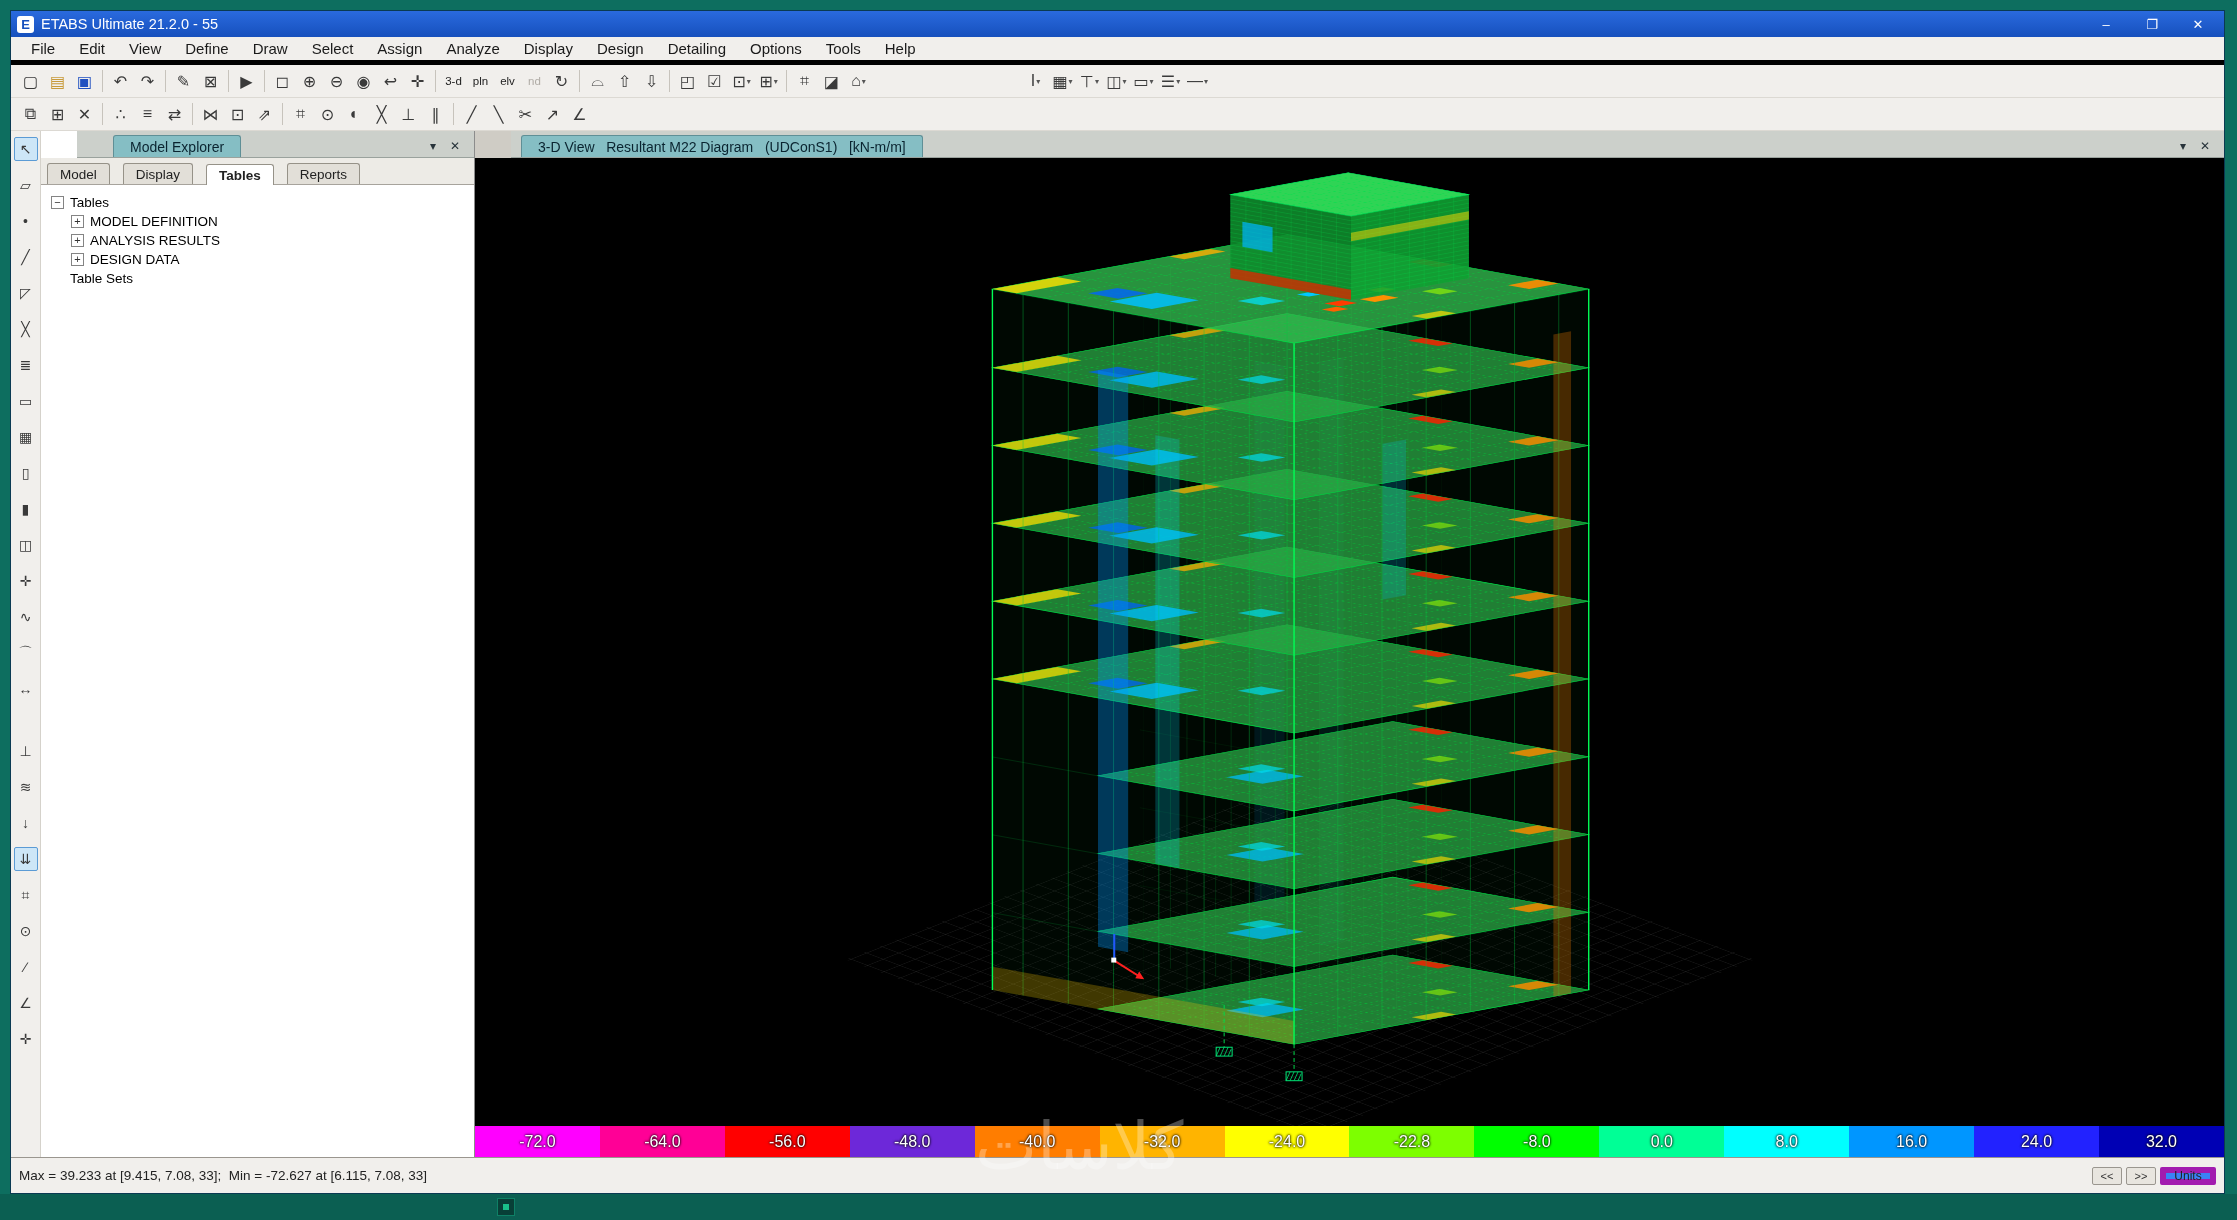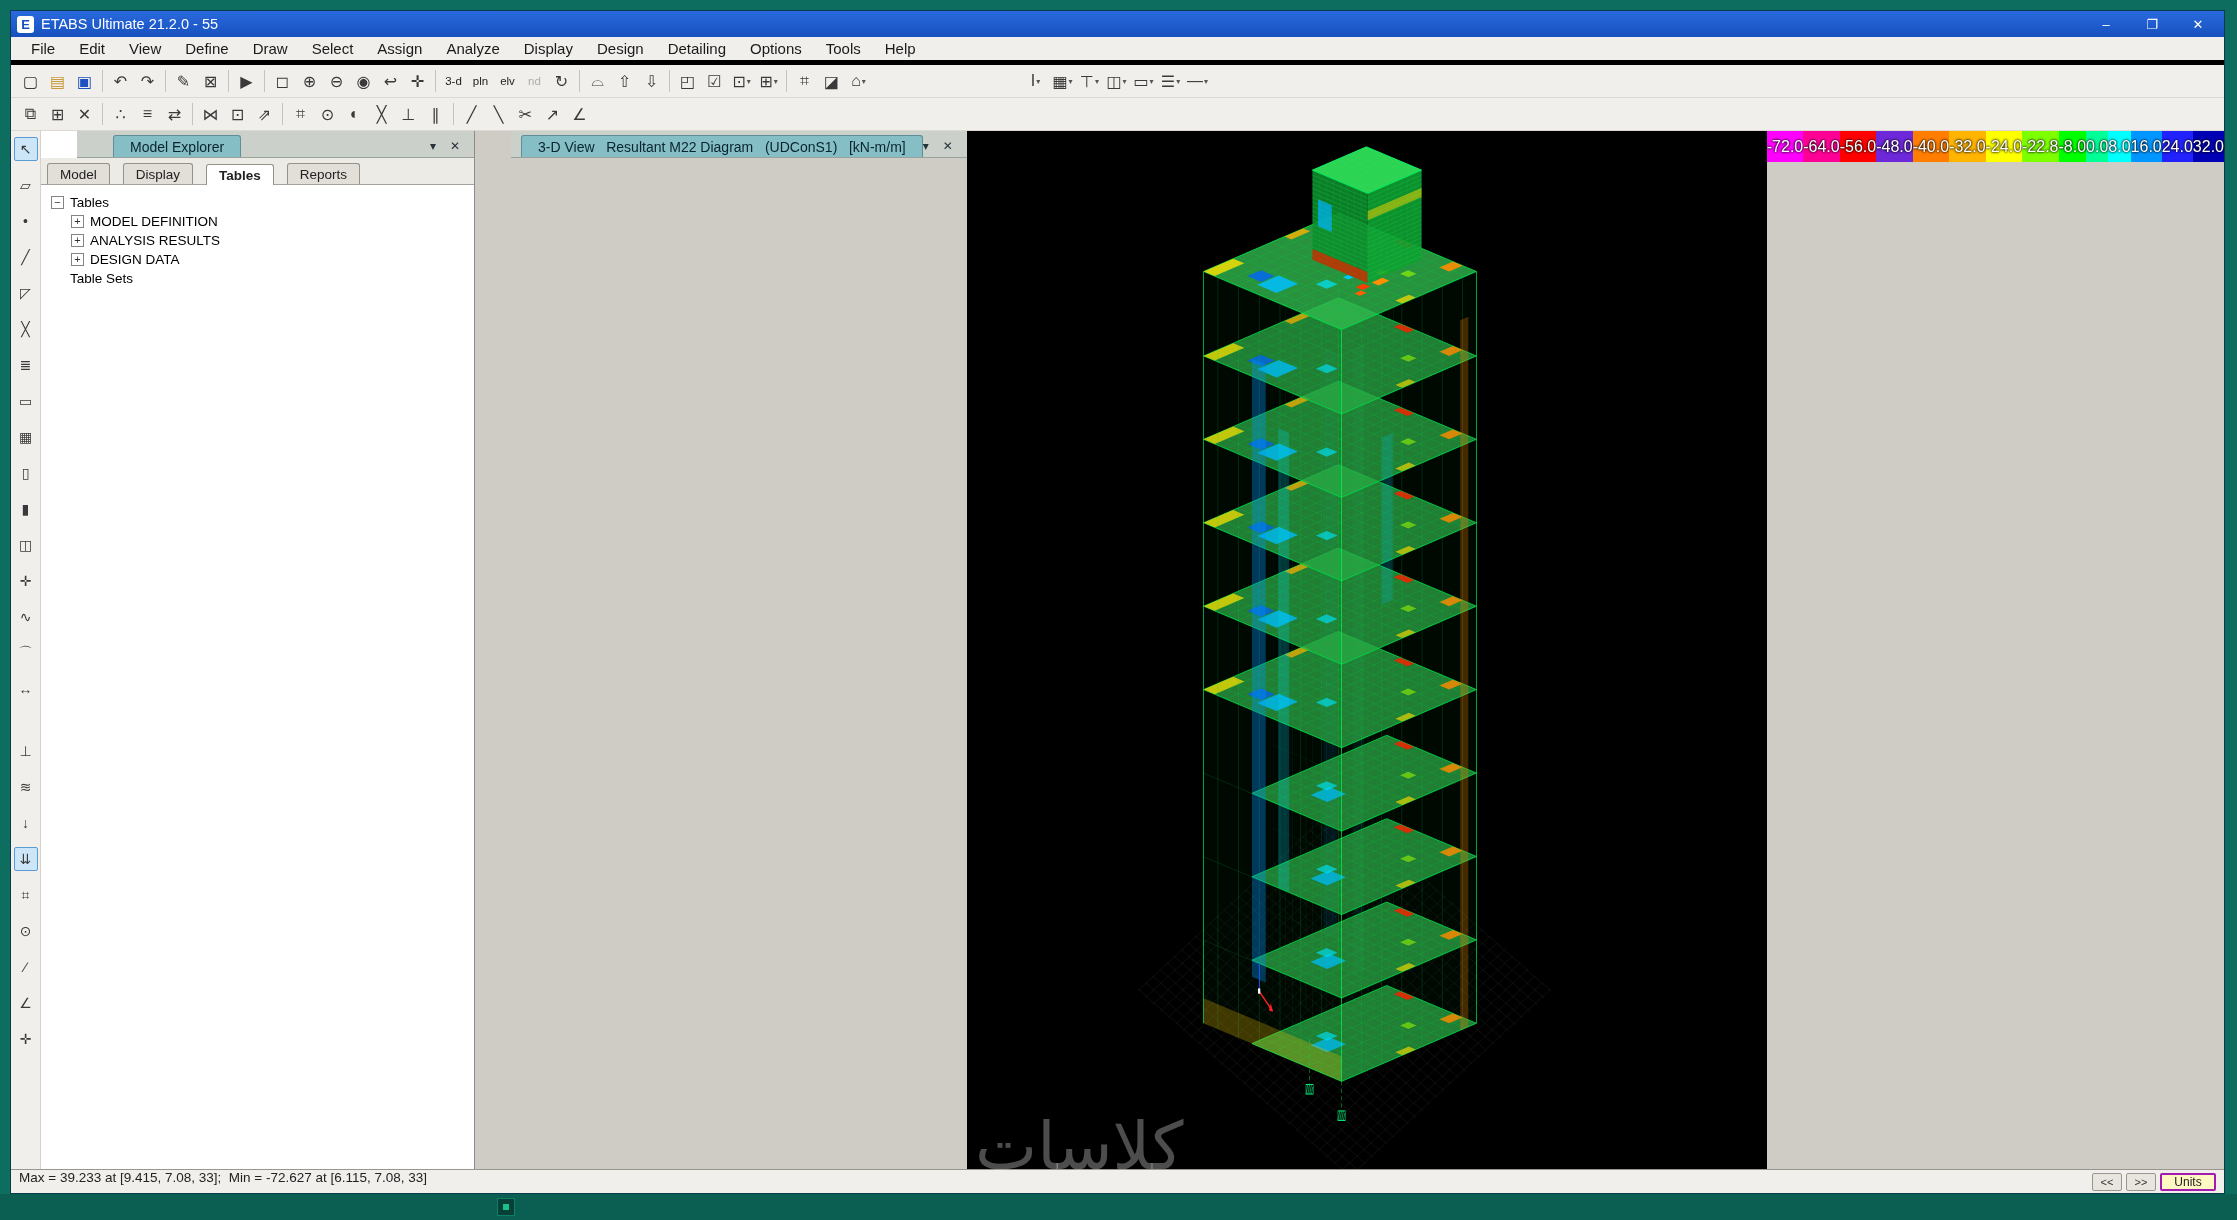--- a/index.html
+++ b/index.html
@@ -52,36 +52,36 @@
   .ptab { padding:3px 12px 2px; border:1px solid #969288; border-bottom:none; background:#e2dfd8;
           font-size:13.5px; color:#222; margin-right:13px; border-radius:3px 3px 0 0; position:relative; }
   .ptab.active { background:#fff; top:1px; font-weight:bold; }
   .treearea { flex:1 1 auto; background:#fff; padding:8px 4px; overflow:hidden; }
   .trow { display:flex; align-items:center; height:19px; font-size:13.5px; color:#000; }
   .tg { width:13px; height:13px; border:1px solid #848484; background:#fff; font-size:11px; line-height:11px;
         text-align:center; color:#333; margin-right:6px; flex:0 0 auto; }
   .tg:empty { border-color:transparent; background:transparent; }
 
   
-  .mainview { flex:1 1 auto; display:flex; flex-direction:row; min-width:0; }
+  .mainview { flex:1 1 auto; display:flex; flex-direction:column; min-width:0; }
   .viewport { flex:1 1 auto; background:#000; position:relative; min-height:0; }
   .viewport svg { position:absolute; inset:0; width:100%; height:100%; }
 
   
   .legend { height:31px; display:flex; flex:0 0 auto; }
   .seg { flex:1 1 0; display:flex; align-items:center; justify-content:center; }
   .segv { color:#fff; font-size:16px; text-shadow:0 0 3px #000, 0 0 2px #000; }
 
   
-  .statusbar { height:24px; background:#f1efec; border-top:1px solid #9a968f; display:flex; padding:0 8px; flex:0 0 auto; }
+  .statusbar { height:36px; background:#f1efec; border-top:1px solid #9a968f; display:flex; align-items:center; padding:0 8px; flex:0 0 auto; }
   .status-text { font-size:13.5px; color:#222; white-space:pre; }
   .statusright { margin-left:auto; display:flex; align-items:center; gap:4px; }
   .sbtn { min-width:30px; height:18px; border:1px solid #9a968f; background:#e8e5df; font-size:11px;
           display:flex; align-items:center; justify-content:center; color:#333; border-radius:2px; }
-  .unitsbox { min-width:56px; height:18px; border:2px solid #a21caf; background:#fef9c3; font-size:12px;
+  .unitsbox { min-width:56px; height:18px; border:6px solid #a21caf; background:#3b82f6; font-size:12px;
               display:flex; align-items:center; justify-content:center; color:#222; border-radius:2px; }
 
   
   .taskstrip { position:absolute; left:0; right:0; bottom:0; height:26px; background:#0b5f52; }
   .taskicon { position:absolute; left:497px; top:4px; width:18px; height:18px; background:#083f37; border:1px solid #0e8066; }
   .taskicon::after { content:""; position:absolute; left:5px; top:5px; width:6px; height:6px; background:#19c08a; }
 
   .watermark { position:absolute; left:975px; top:1108px; font-size:66px; color:rgba(255,255,255,0.30);
                z-index:40; pointer-events:none; font-family:"DejaVu Sans",sans-serif; letter-spacing:4px; }
 </style>

